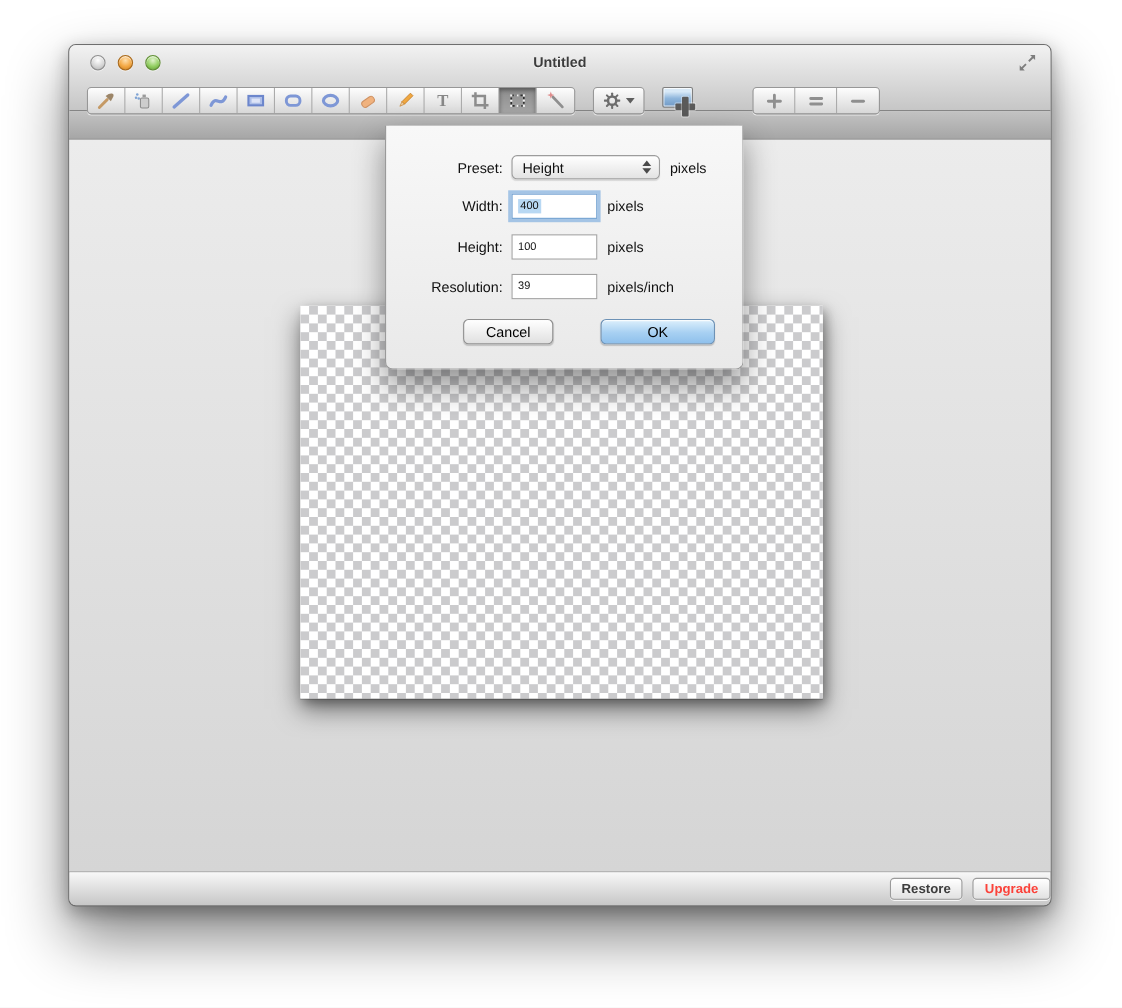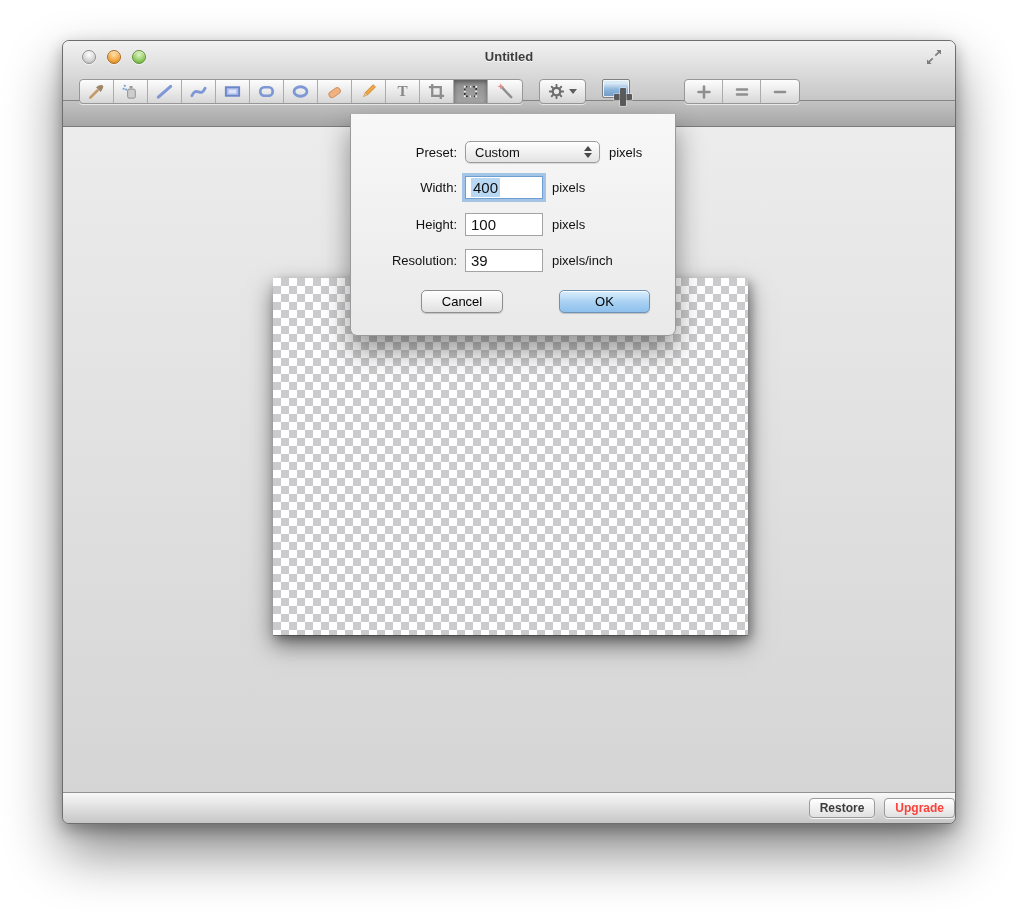--- a/index.html
+++ b/index.html
@@ -112,35 +112,35 @@
     box-shadow:0 1px 1px rgba(0,0,0,.12);
     display:flex; align-items:center; font-size:13px; color:#111; position:relative;
   }
   .popup-arrows { position:absolute; right:7px; top:4px; display:flex; flex-direction:column; gap:2px; }
   .popup-arrows .up { width:0; height:0; border-left:4px solid transparent; border-right:4px solid transparent; border-bottom:5px solid #4a4a4a; }
   .popup-arrows .down { width:0; height:0; border-left:4px solid transparent; border-right:4px solid transparent; border-top:5px solid #4a4a4a; }
 
   .field {
     width:78px; height:23px; padding-left:5px;
     border:1px solid #a3a3a3; background:#ffffff;
-    display:flex; align-items:center; font-size:15px; color:#111;
+    display:flex; align-items:center; font-size:10px; color:#111;
   }
   .field.focused { border:1px solid #6f9fd0; box-shadow:0 0 0 3px rgba(112,165,220,.60); }
   .field.focused .val { background:#b8d8f3; padding:1px 2px; }
 
   .sheet-buttons { position:absolute; left:0; right:0; top:176px; height:24px; }
   .btn {
     position:absolute; height:23px; border-radius:5px; font-size:13px; color:#000;
     border:1px solid #8f8f8f; background:linear-gradient(#ffffff,#e0e0e0);
     box-shadow:0 1px 1px rgba(0,0,0,.18);
     display:flex; align-items:center; justify-content:center;margin-left:48px;
   }
   .cancel-btn { left:22px; width:82px; }
   .ok-btn {
-    right:25px; width:91px;
+    right:25px; width:104px;
     background:linear-gradient(#dceffc, #a7d0f2 55%, #8fc0ec);
     border:1px solid #6d92b6;
     box-shadow:0 1px 1px rgba(0,0,0,.18), inset 0 1px 0 rgba(255,255,255,.8);
   }
 </style>
 </head>
 <body>
 
 <div class="window">
 
@@ -302,21 +302,21 @@
 
   <div class="bottombar">
     <div class="small-btn">Restore</div>
     <div class="small-btn upgrade-btn">Upgrade</div>
   </div>
 
   <div class="sheet">
     <div class="sheet-row row-preset">
       <span class="sheet-label">Preset:</span>
       <div class="popup">
-        <span>Custom</span>
+        <span>Height</span>
         <span class="popup-arrows">
             <span class="up"></span>
             <span class="down"></span>
           </span>
       </div>
       <span class="suffix">pixels</span>
     </div>
 
     <div class="sheet-row row-width">
       <span class="sheet-label">Width:</span>

